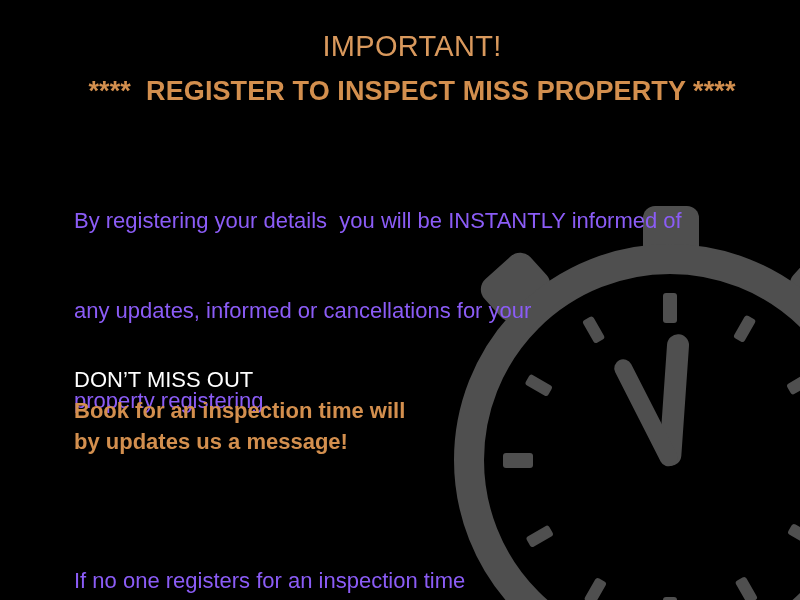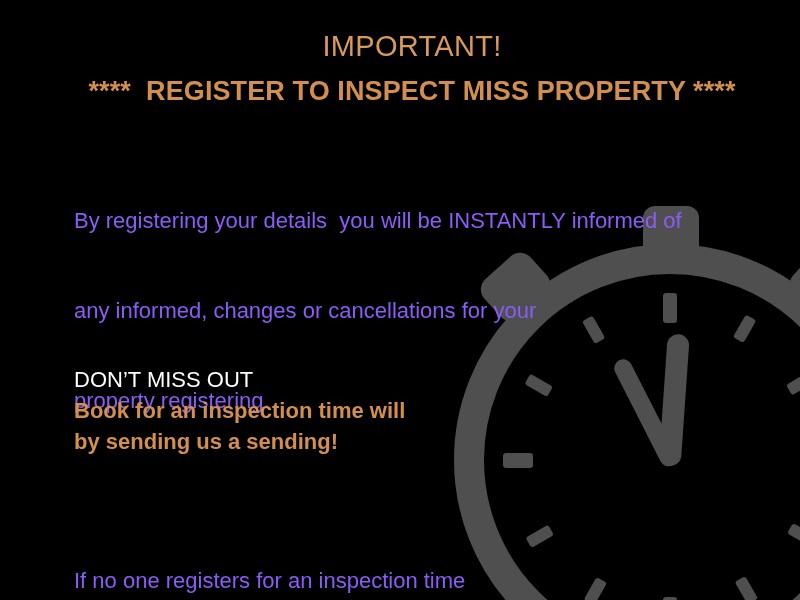--- a/index.html
+++ b/index.html
@@ -182,29 +182,29 @@
 
   <div class="text-layer">
 
     <div id="title-important">IMPORTANT!</div>
 
     <div id="title-register">****  REGISTER TO INSPECT MISS PROPERTY ****</div>
 
     <div id="body-block">
       <p class="para">
         <span class="para-line">By registering your details  you will be INSTANTLY informed of</span>
-        <span class="para-line">any informed, changes or cancellations for your</span>
+        <span class="para-line">any updates, informed or cancellations for your</span>
         <span class="para-line">property registering.</span>
       </p>
       <p class="para spacer-top">
         <span class="para-line">If no one registers for an inspection time</span>
         
       </p>
     </div>
 
     <div id="cta-block">
       <span class="cta-line plain">DON’T MISS OUT</span>
       <span class="cta-line accent">Book for an inspection time will</span>
-      <span class="cta-line accent">by sending us a sending!</span>
+      <span class="cta-line accent">by updates us a message!</span>
     </div>
 
   </div>
 </div>
 
 </body></html>

